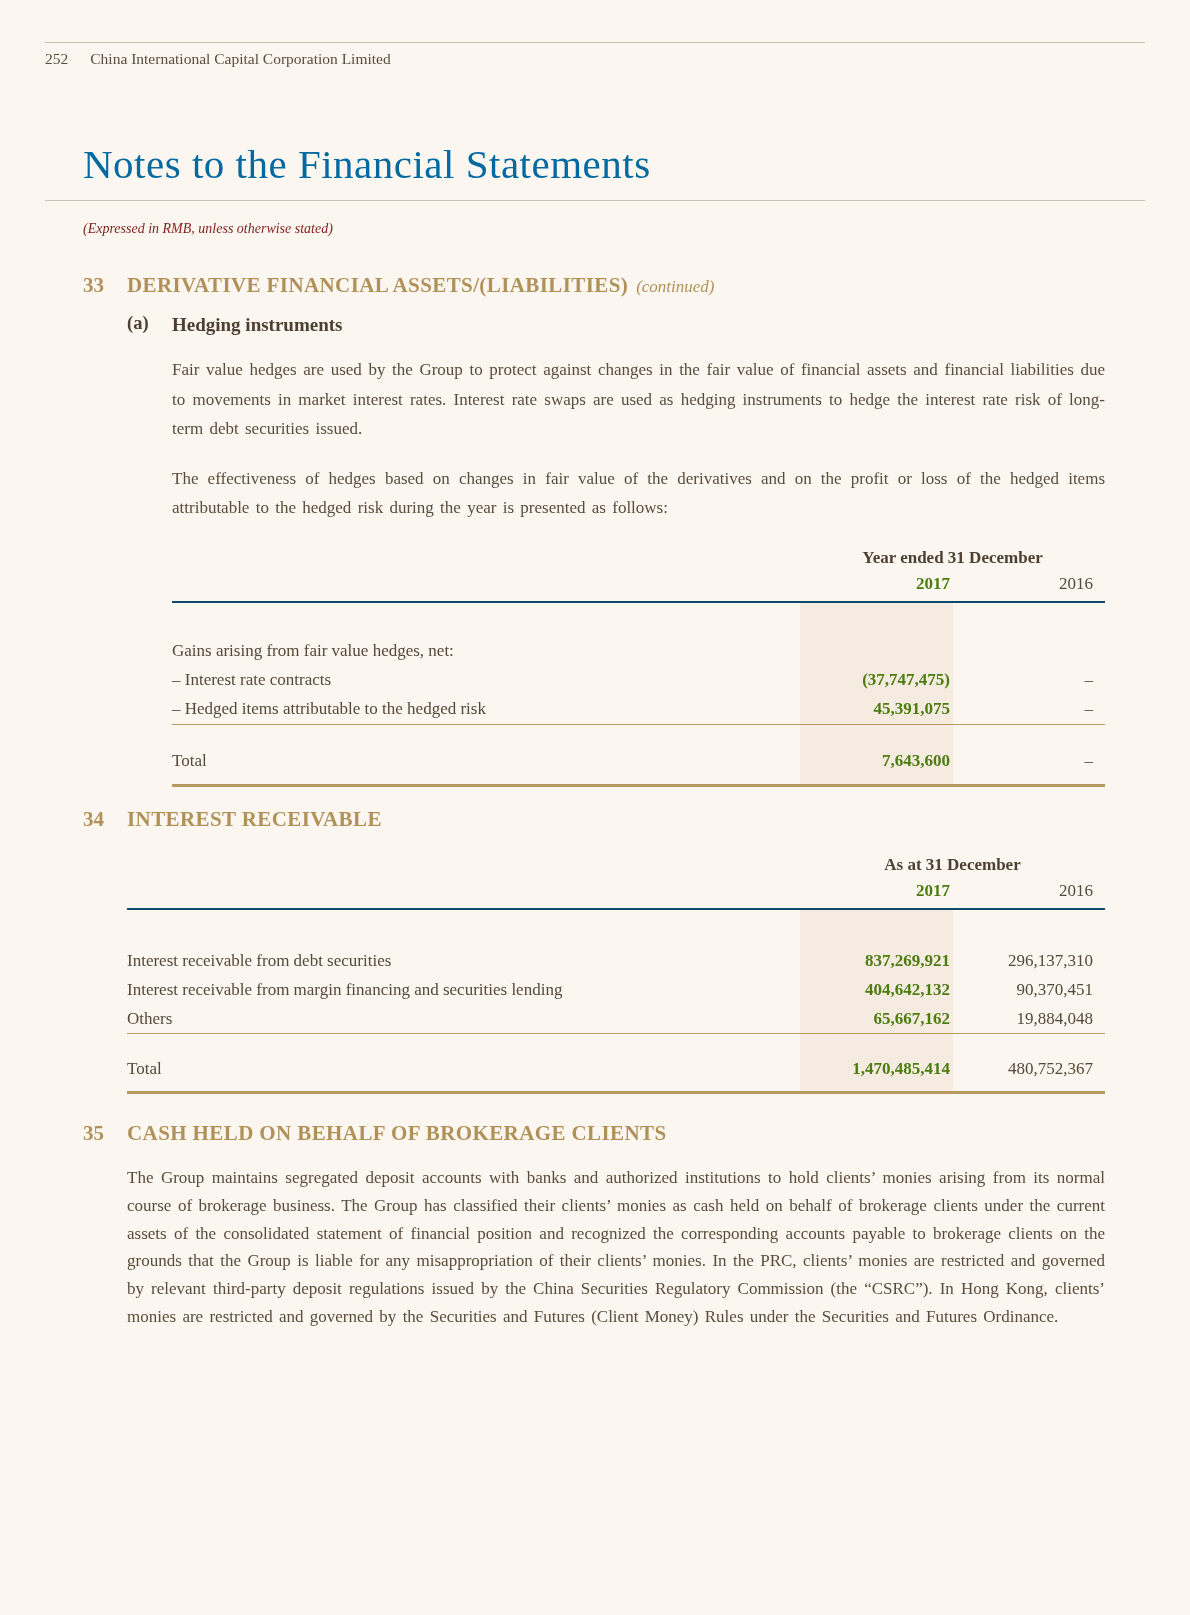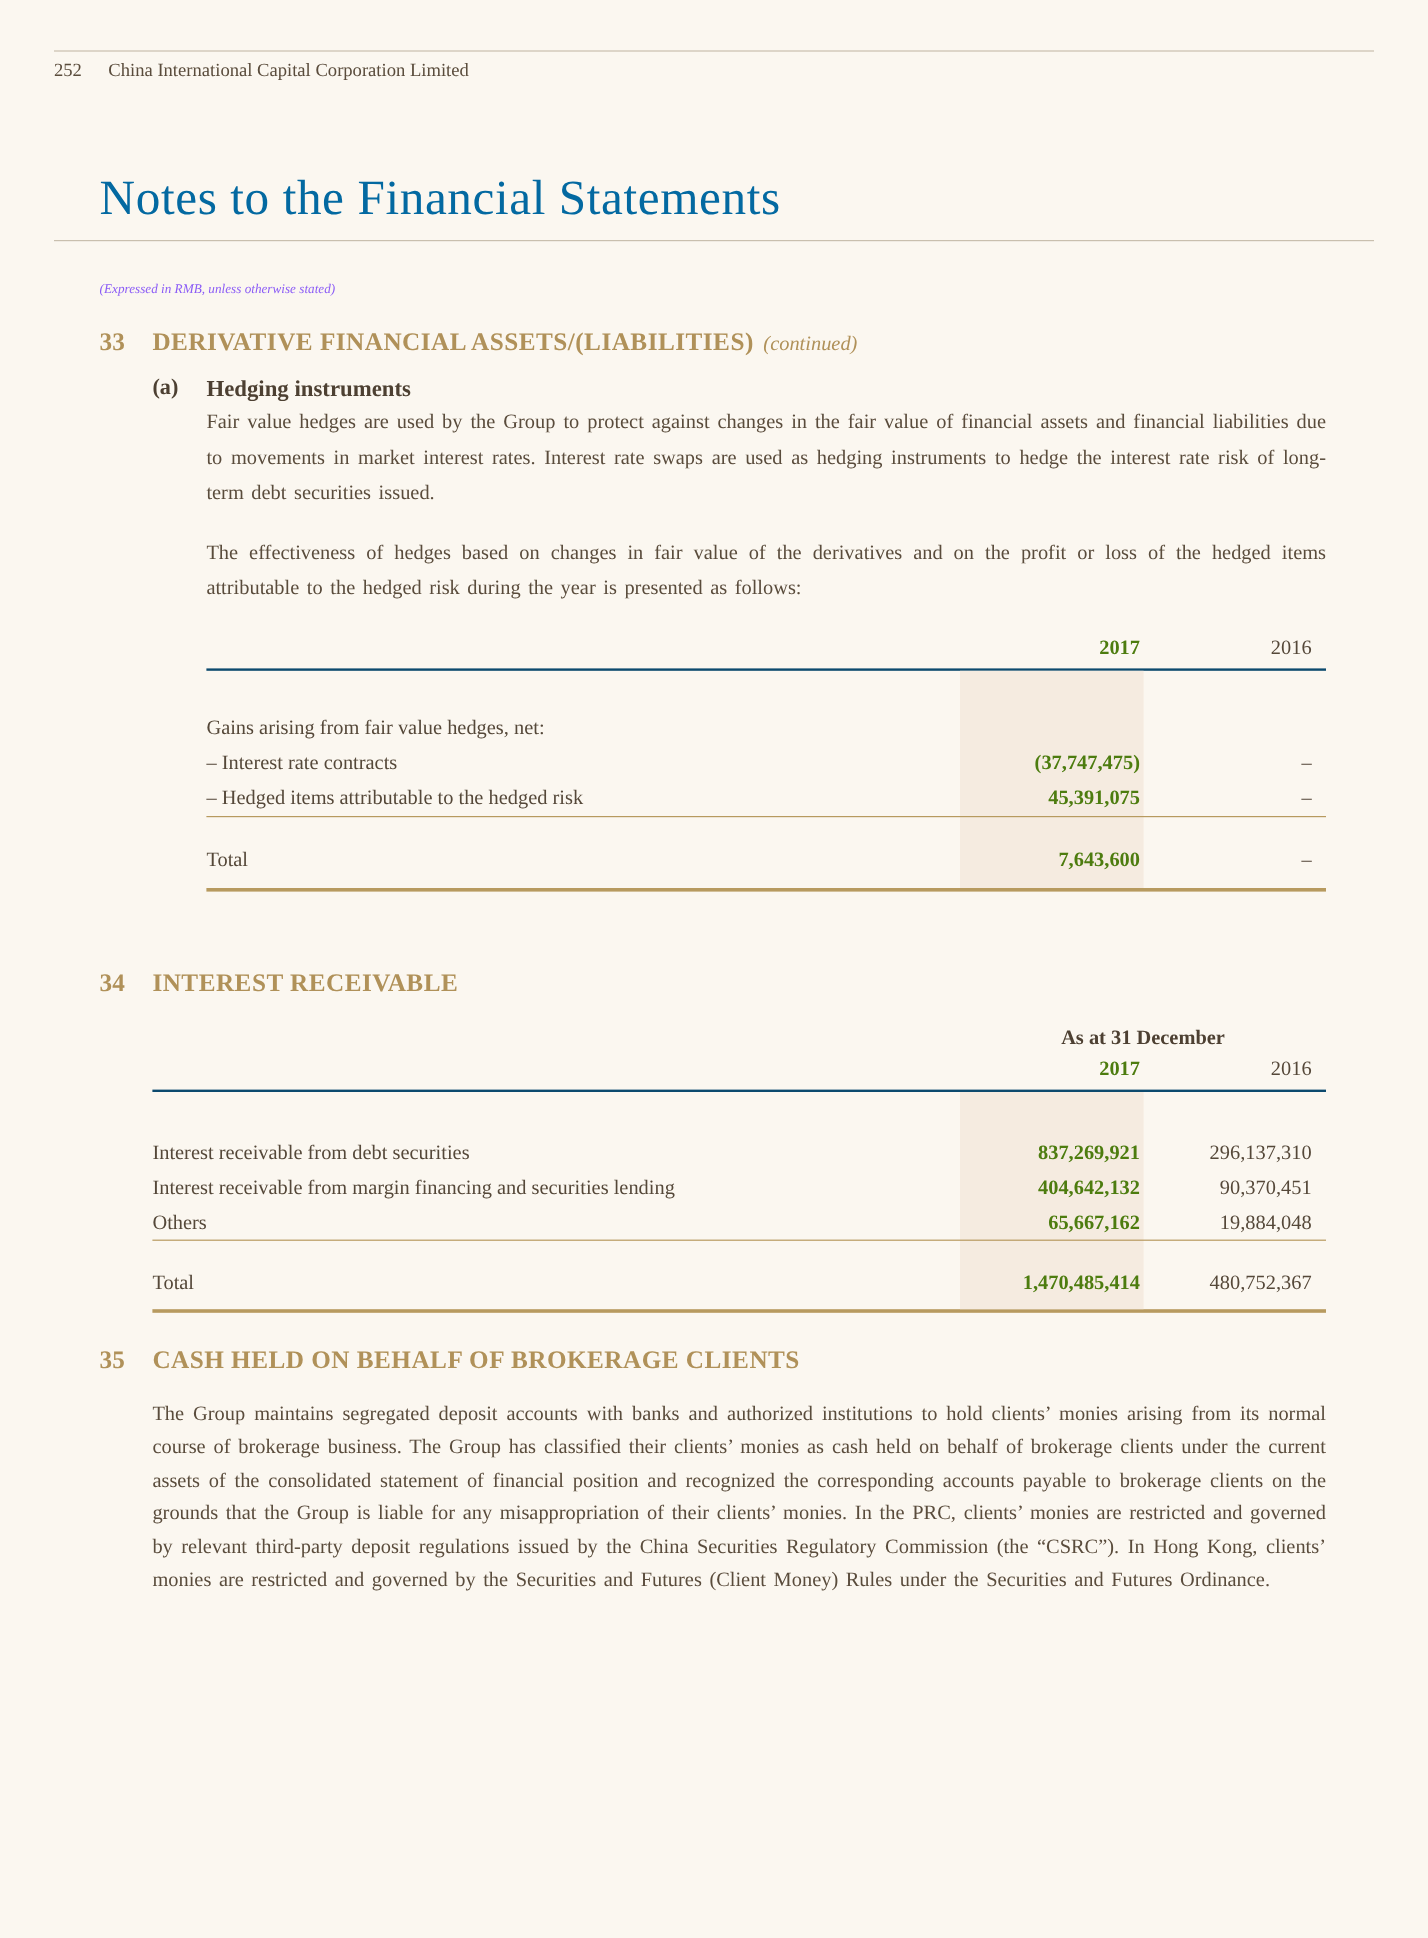--- a/index.html
+++ b/index.html
@@ -21,22 +21,22 @@
     position:absolute; top:50px; left:45px;
     display:flex; gap:22px; align-items:baseline;
     font-size:15.5px; color:#5a4c3c;
   }
   .doc-title {
     position:absolute; top:140px; left:83px;
     font-size:41px; line-height:48px; font-weight:400;
     color:#0369a1; letter-spacing:0.5px;
   }
   .doc-subtitle {
-    position:absolute; top:235px; left:83px;
-    font-style:italic; font-size:11px; color:#8b5cf6;
+    position:absolute; top:221px; left:83px;
+    font-style:italic; font-size:14px; color:#7f1d1d;
   }
 
   section { position:absolute; left:83px; width:1022px; }
   .s33 { top:272px; }
   .s34 { top:806px; }
   .s35 { top:1120px; }
 
   .sec-head { display:flex; align-items:baseline; color:#b09159; }
   .sec-num { width:44px; font-size:21px; font-weight:700; }
   .sec-title { font-size:21px; font-weight:700; letter-spacing:0.4px; line-height:26px; }
@@ -44,21 +44,21 @@
 
   .sub-head { display:flex; margin-top:15px; margin-left:44px; font-weight:700; color:#4d4032; }
   .sub-label { width:45px; font-size:18.5px; }
   .sub-title { font-size:19px; line-height:24px; }
 
   .para {
     text-align:justify; word-spacing:0.12em;
     font-size:17px; color:#5a4c3c;
   }
   .s33 .para { margin-left:89px; width:933px; line-height:29.5px; }
-  .s33 .para.p1 { }
+  .s33 .para.p1 { margin-top:18px; }
   .s33 .para.p2 { margin-top:20px; }
   .s35 .para { margin-left:44px; width:978px; line-height:27.8px; margin-top:18px; }
 
   
   .ftable { margin-top:22px; }
   .t33 { margin-left:89px; width:933px; }
   .t34 { margin-left:44px; width:978px; margin-top:20px; }
 
   .period-head {
     width:305px; margin-left:auto; text-align:center;
@@ -114,20 +114,21 @@
 
     <div class="sub-head">
       <span class="sub-label">(a)</span>
       <span class="sub-title">Hedging instruments</span>
     </div>
 
     <p class="para p1">Fair value hedges are used by the Group to protect against changes in the fair value of financial assets and financial liabilities due to movements in market interest rates. Interest rate swaps are used as hedging instruments to hedge the interest rate risk of long-term debt securities issued.</p>
     <p class="para p2">The effectiveness of hedges based on changes in fair value of the derivatives and on the profit or loss of the hedged items attributable to the hedged risk during the year is presented as follows:</p>
 
     <div class="ftable t33">
+      <div class="period-head">Year ended 31 December</div>
       <div class="col-heads">
         <span class="spacer"></span>
         <span class="c1 b">2017</span>
         <span class="c2">2016</span>
       </div>
       <div class="tbody">
         <div class="band"></div>
         <div class="rows-main">
           <div class="trow">
             <span class="lab">Gains arising from fair value hedges, net:</span>

